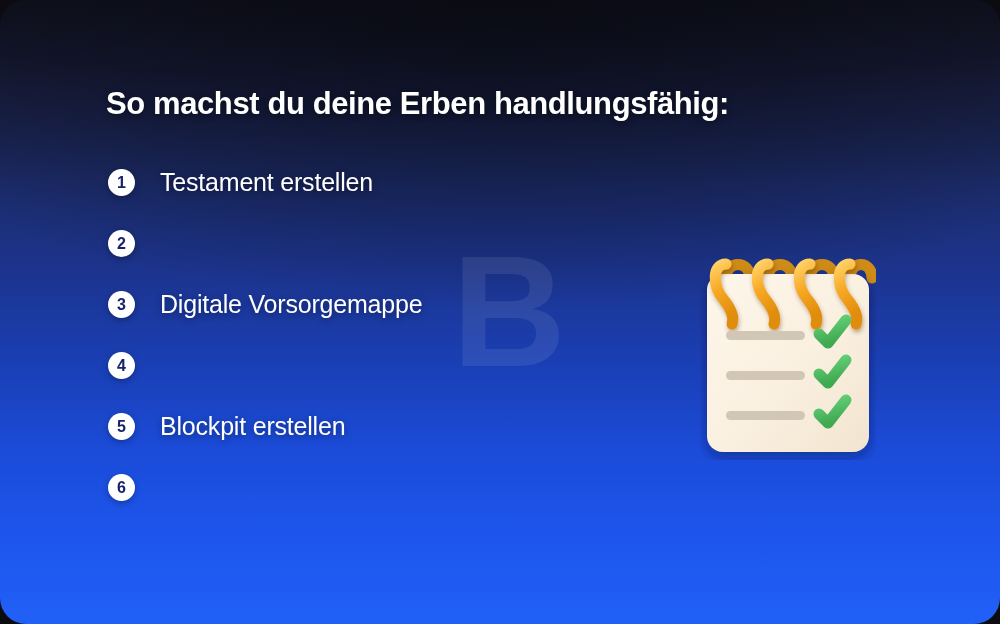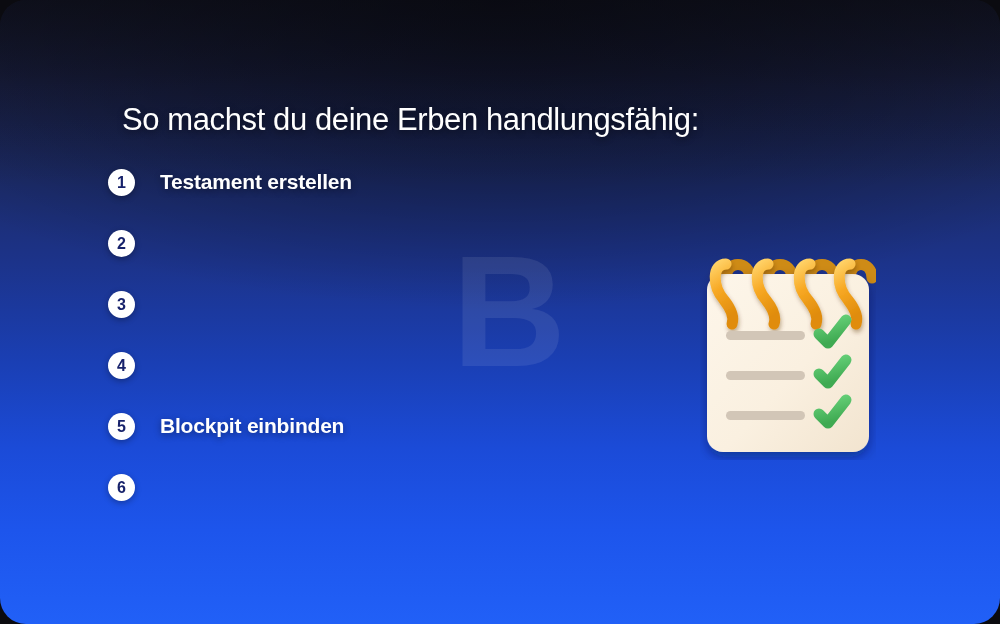--- a/index.html
+++ b/index.html
@@ -55,23 +55,23 @@
     user-select: none;
     z-index: 1;
   }
 
   
   #heading {
     position: absolute;
     left: 106px;
     top: 86px;
     z-index: 3;
-    margin: 16px;
+    margin: 0;
     font-size: 31px;
-    font-weight: 400;
+    font-weight: 700;
     letter-spacing: -0.4px;
     color: #ffffff;
     text-shadow: 0 2px 7px rgba(0,0,0,0.45);
     white-space: nowrap;
   }
 
   
   #steps {
     position: absolute;
     left: 108px;
@@ -97,22 +97,22 @@
     color: #17226b;
     font-size: 16px;
     font-weight: 700;
     line-height: 27px;
     text-align: center;
     box-shadow: 0 2px 6px rgba(0,0,0,0.30);
     user-select: none;
   }
   .step-label {
     margin-left: 25px;
-    font-size: 21px;
-    font-weight: 700;
+    font-size: 25px;
+    font-weight: 400;
     letter-spacing: -0.2px;
     color: #ffffff;
     text-shadow: 0 2px 7px rgba(0,0,0,0.40);
     white-space: nowrap;
   }
 
   
   #notepad {
     position: absolute;
     left: 700px;
@@ -134,27 +134,28 @@
   <ul id="steps">
     <li class="step">
       <span class="step-badge">1</span>
       <span class="step-label">Testament erstellen</span>
     </li>
     <li class="step">
       <span class="step-badge">2</span>
     </li>
     <li class="step">
       <span class="step-badge">3</span>
+      <span class="step-label">Digitale Vorsorgemappe</span>
     </li>
     <li class="step">
       <span class="step-badge">4</span>
     </li>
     <li class="step">
       <span class="step-badge">5</span>
-      <span class="step-label">Blockpit einbinden</span>
+      <span class="step-label">Blockpit erstellen</span>
     </li>
     <li class="step">
       <span class="step-badge">6</span>
     </li>
   </ul>
 
   <div id="notepad">
     <svg width="176" height="216" viewBox="0 0 176 216" xmlns="http://www.w3.org/2000/svg">
       <defs>
         <linearGradient id="paperGrad" x1="0" y1="0" x2="1" y2="1">

